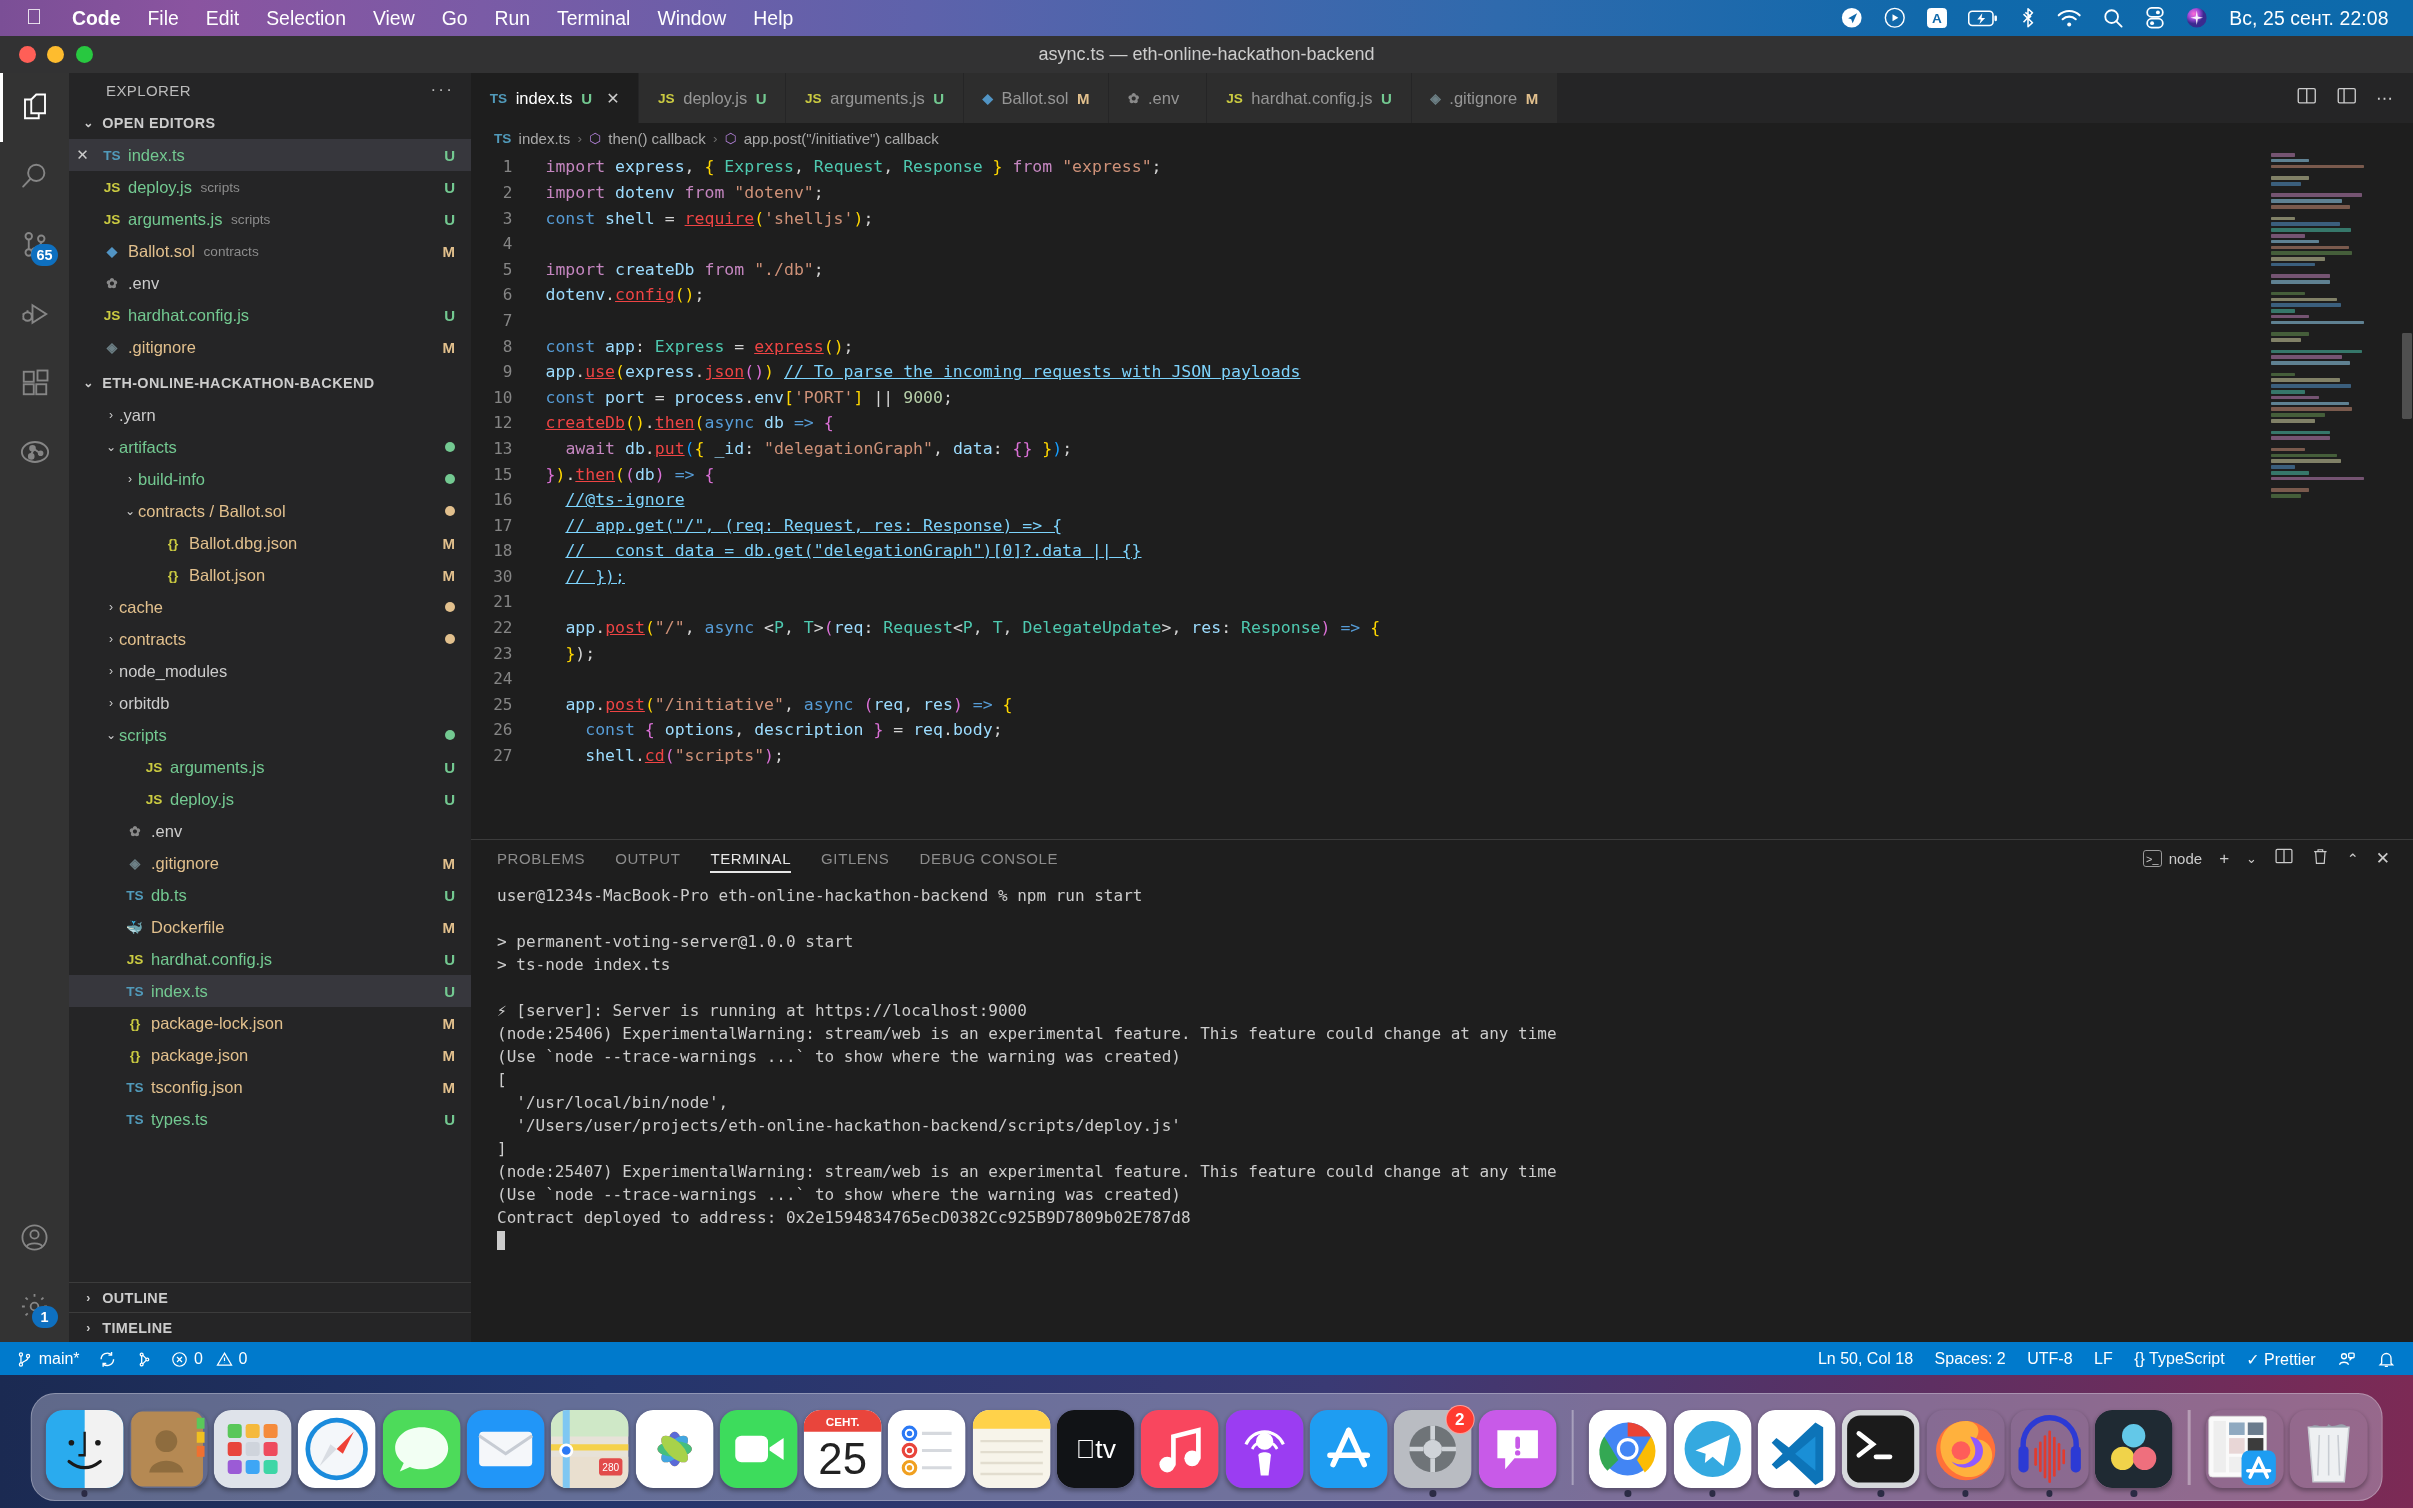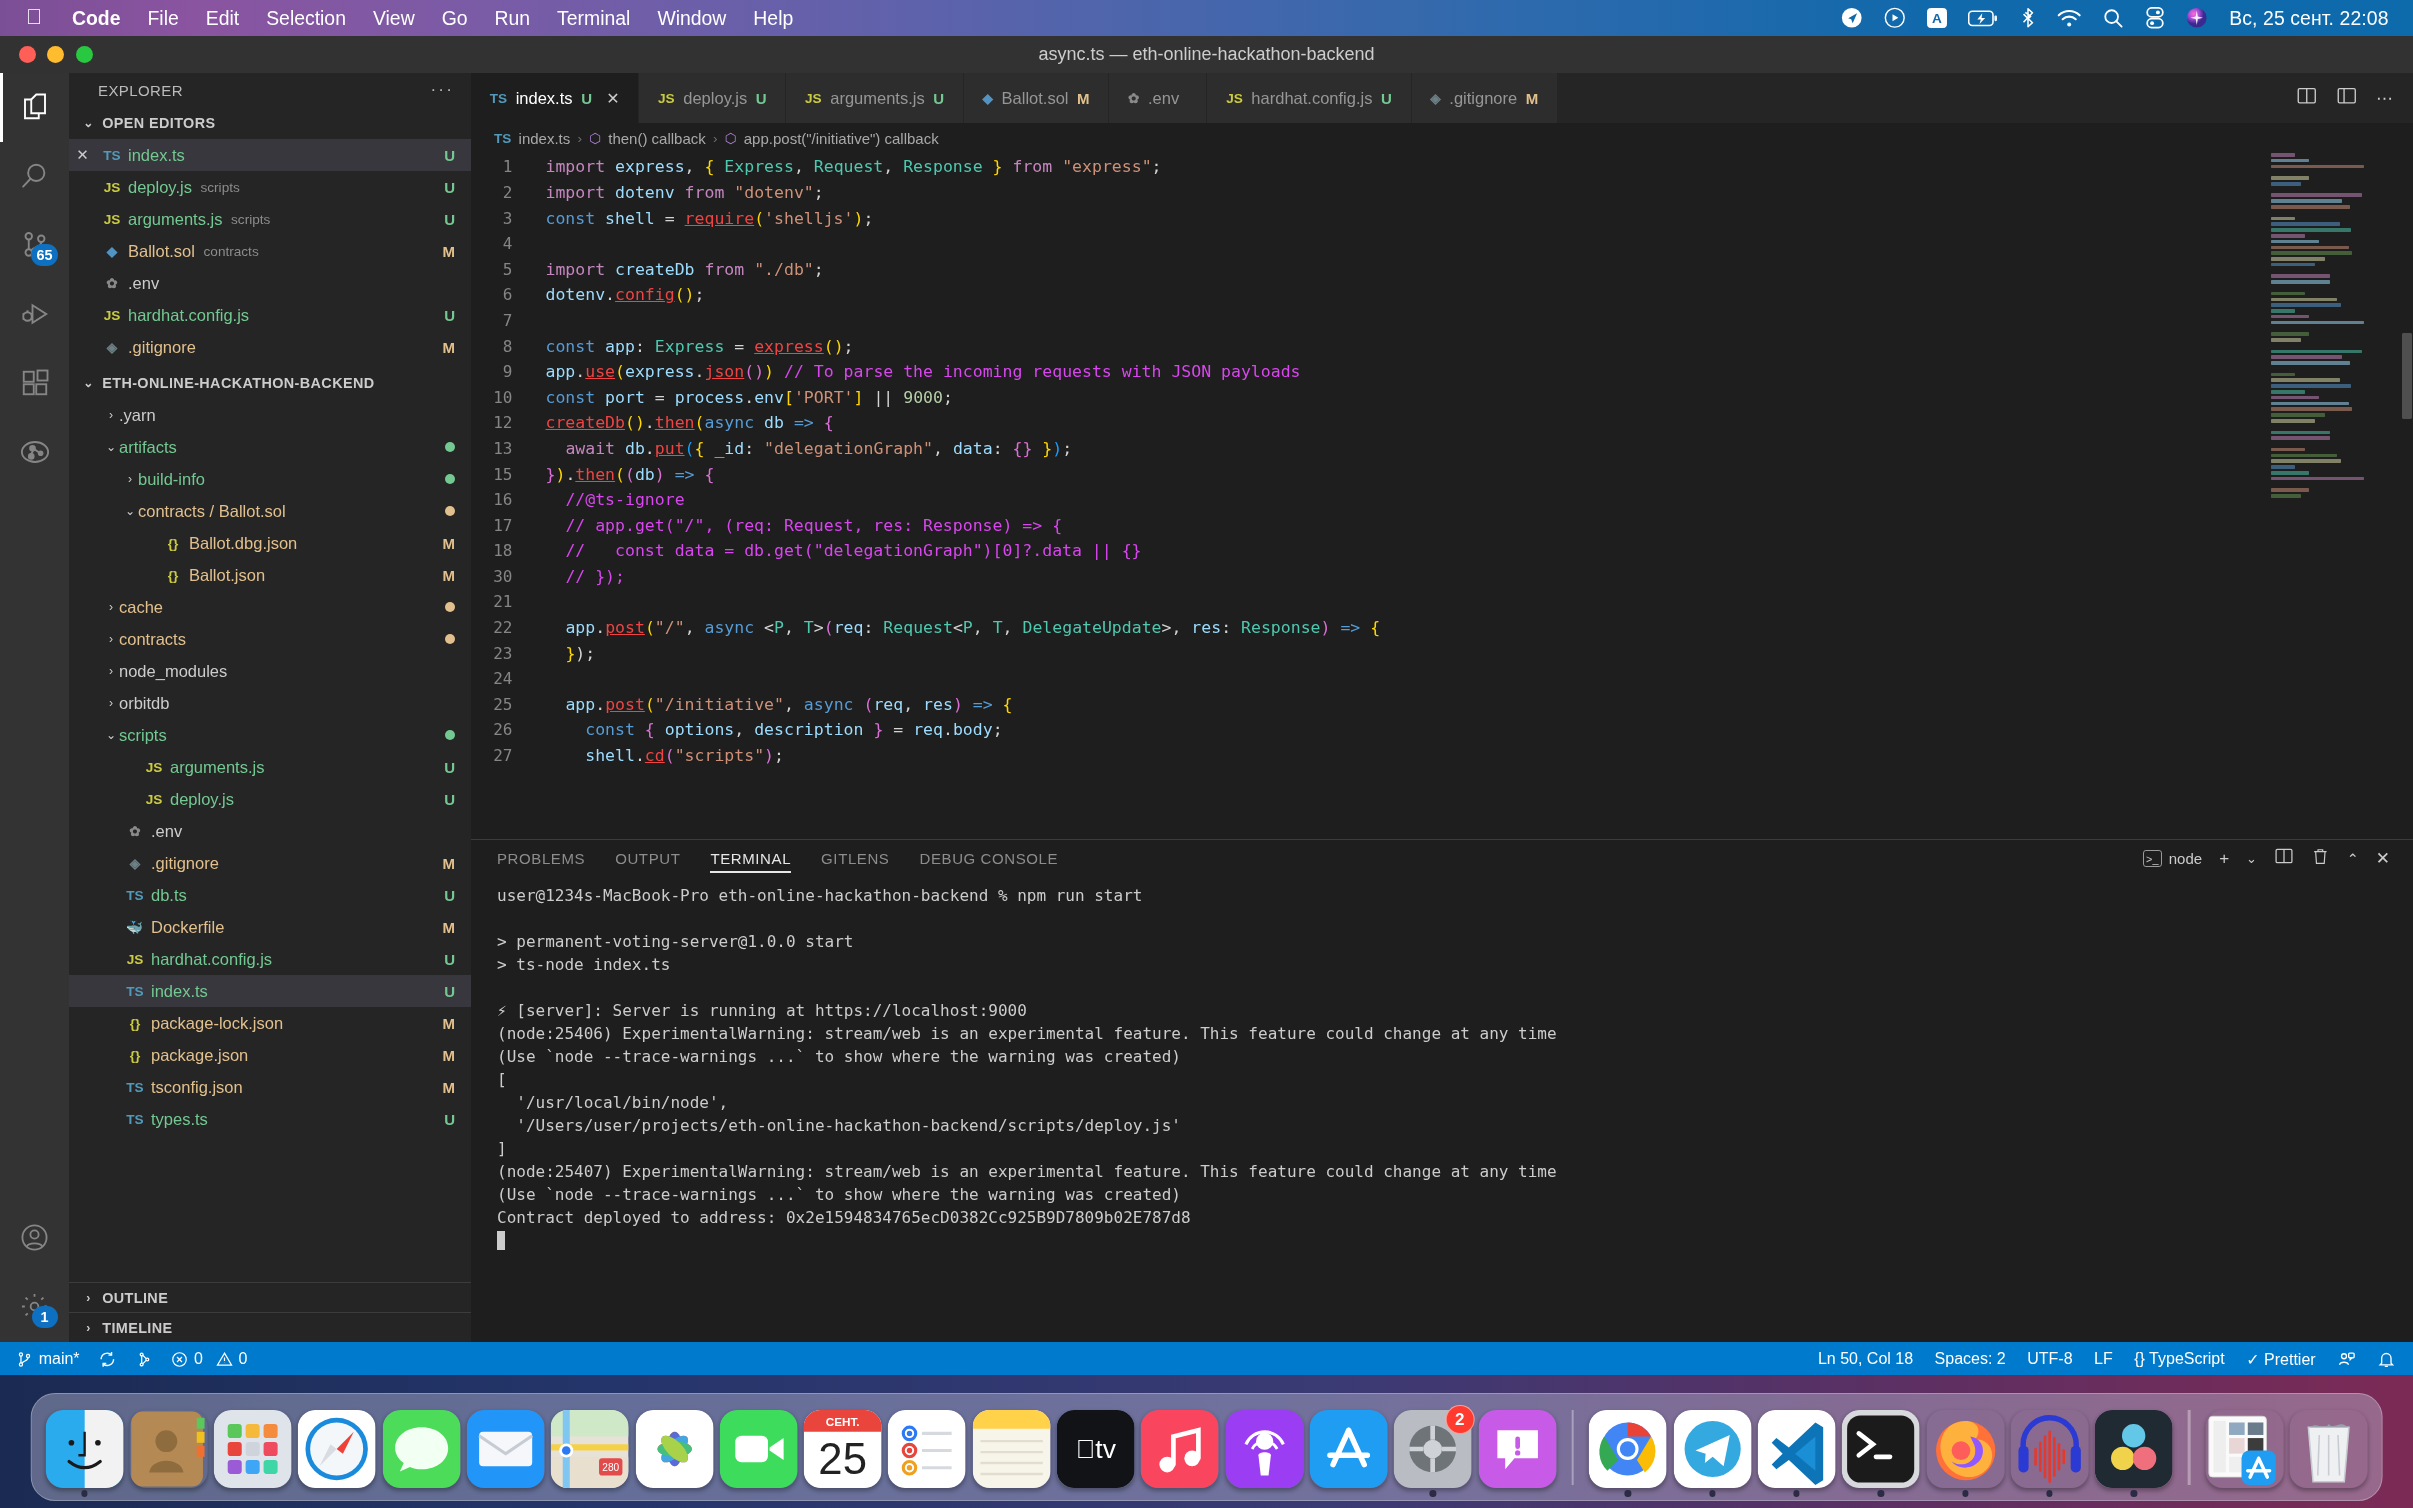--- a/index.html
+++ b/index.html
@@ -67,21 +67,21 @@
     position: absolute; right: 11.5px; bottom: 14.4px; background: #0e70c0; color: #fff;
     border-radius: 13px; min-width: 26px; height: 21.5px; font-size: 14.4px; font-weight: bold;
     display: flex; align-items: center; justify-content: center; padding: 0 5px;
   }
   .ab-spacer { flex: 1; }
 
   
   .sidebar { width: 402px; background: #252526; flex: none; display: flex; flex-direction: column; min-height: 0; }
   .sb-header {
     height: 34px; display: flex; align-items: center; justify-content: space-between;
-    padding: 0 17px 0 29px; color: #bbbbbb; font-size: 15px; letter-spacing: 0.4px; flex: none;
+    padding: 0 17px 0 29px; color: #bbbbbb; font-size: 15px; letter-spacing: 0.4px; flex: none; margin-left: 8px;
   }
   .sb-dots { letter-spacing: 2.2px; font-size: 17px; }
   .sect-head {
     height: 32px; display: flex; align-items: center; gap: 5.7px;
     padding-left: 11.5px; color: #cccccc; font-size: 14.4px; font-weight: bold; letter-spacing: 0.4px; flex: none;
   }
   .chev { font-size: 12.2px; width: 16px; text-align: center; color: #cccccc; }
   .row {
     height: 32px; display: flex; align-items: center; font-size: 16.5px; color: #cccccc;
     white-space: nowrap; position: relative; padding-right: 16px;
@@ -138,21 +138,21 @@
   .cline { display: flex; height: 25.6px; align-items: center; white-space: pre; }
   .ln {
     width: 63px; text-align: right; padding-right: 21.5px; color: #858585;
     font-size: 16px; flex: none;
   }
   .ctext { padding-left: 11.5px; }
   
   .k { color: #C586C0; }  
   .kb { color: #569cd6; } 
   .s { color: #ce9178; }  
-  .c { color: #d946ef; }  
+  .c { color: #7dd3fc; text-decoration: underline; }  
   .f { color: #ef4444; text-decoration: underline; }  
   .v { color: #9CDCFE; }  
   .t { color: #4EC9B0; }  
   .n { color: #b5cea8; }  
   .p { color: #d4d4d4; }  
   .y1 { color: #ffd700; } .y2 { color: #da70d6; } .y3 { color: #179fff; }
 
   .minimap {
     position: absolute; top: 0; right: 13px; width: 129px; height: 100%;
     opacity: .65; pointer-events: none;

